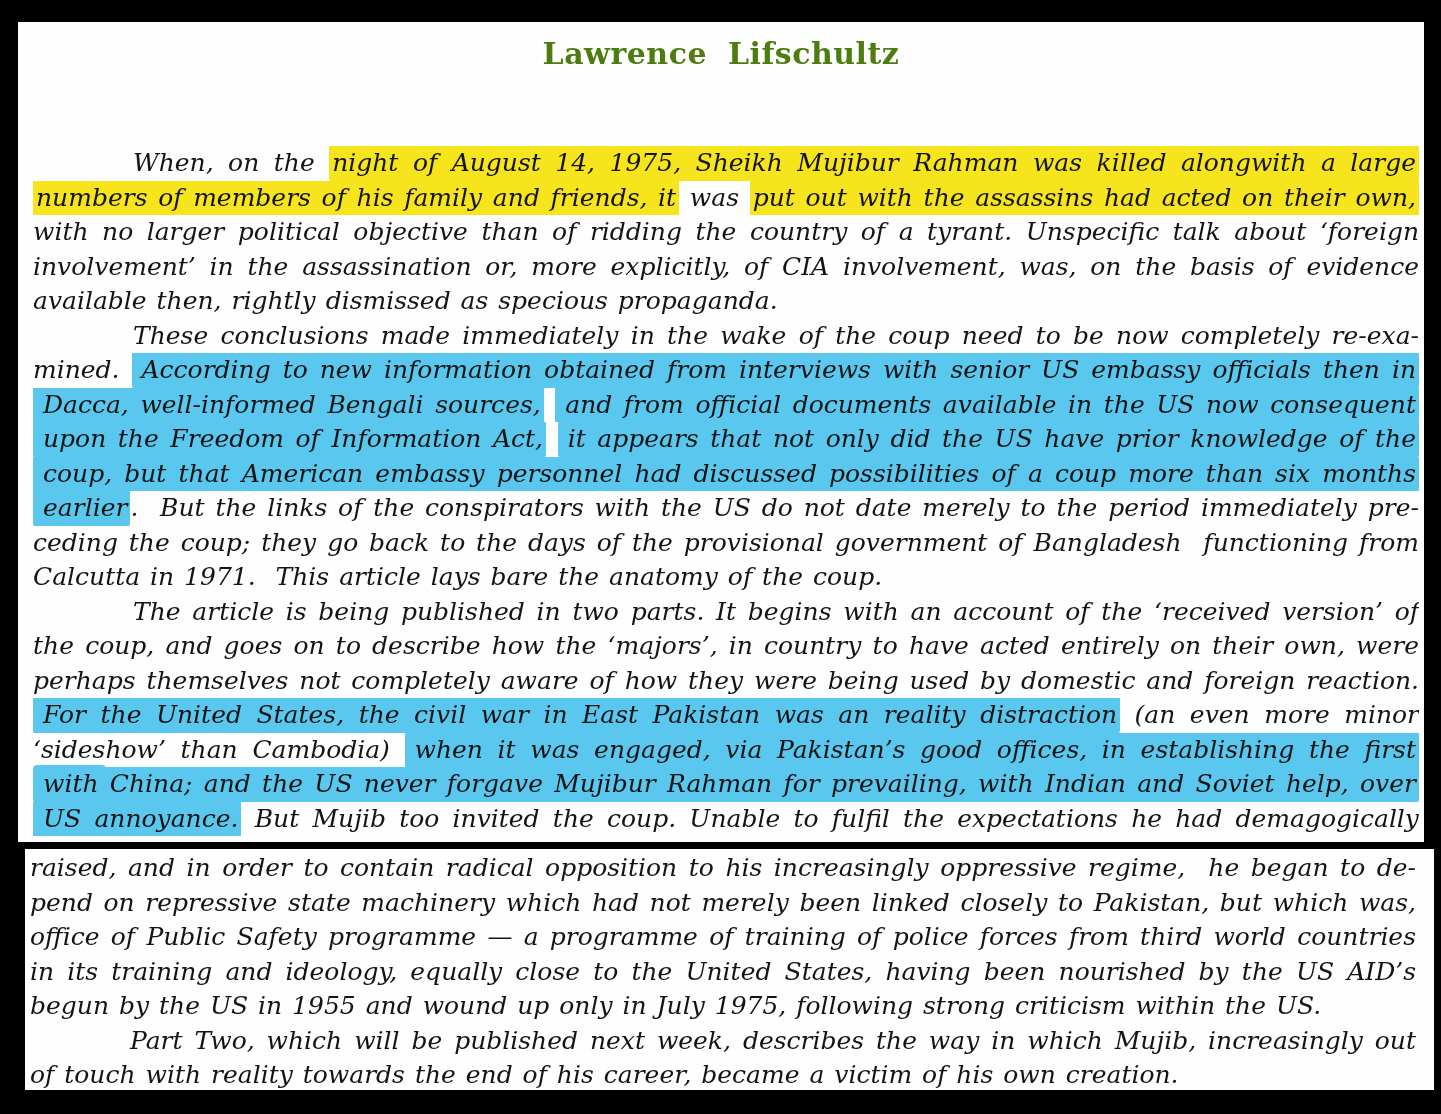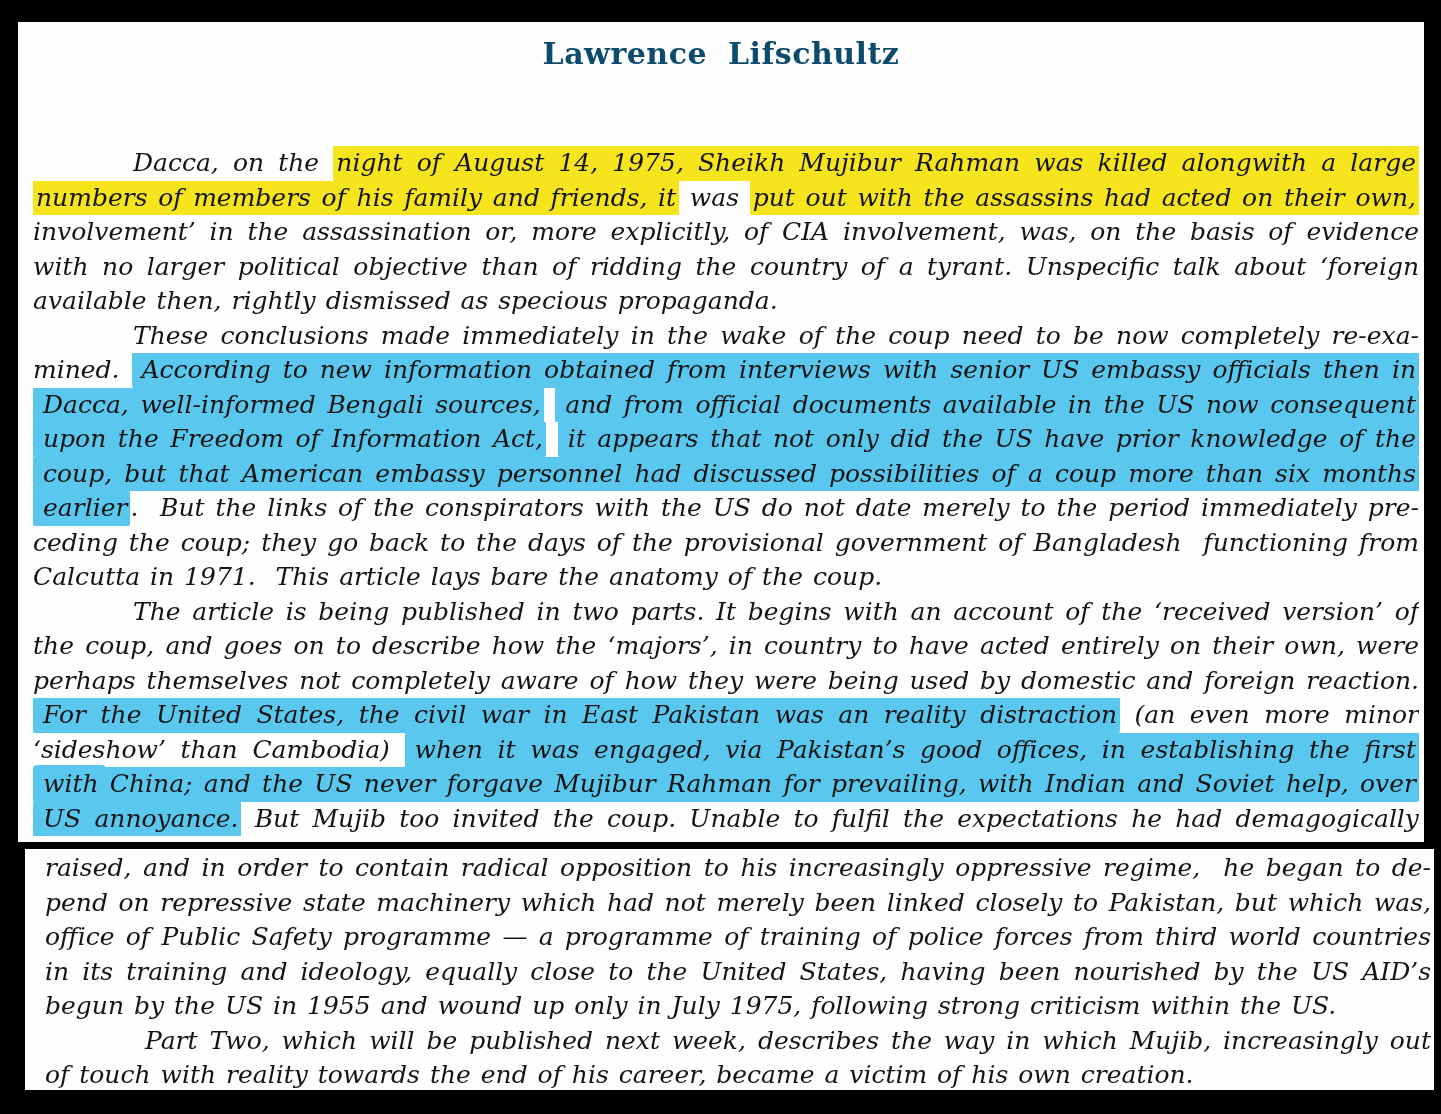--- a/index.html
+++ b/index.html
@@ -17,34 +17,34 @@
   }
   .paper-top    { left: 18px; top: 22px;  width: 1406px; height: 820px; }
   .paper-bottom { left: 25px; top: 849px; width: 1409px; height: 241px; }
   .author {
     position: absolute;
     left: 0;
     width: 100%;
     text-align: center;
     font-weight: bold;
     font-size: 30px;
-    color: #0c4a6e;
+    color: #4d7c0f;
     word-spacing: 10px;
     letter-spacing: 0.5px;
   }
   .author1 { top: 14px; }
   .author2 { top: 62px; }
   .text-col {
     position: absolute;
     font-style: italic;
     font-size: 25px;
     color: #141414;
   }
   #top-text    { left: 15px; top: 124px; width: 1386px; }
-  #bottom-text { left: 20px;  top: 2px;   width: 1386px; }
+  #bottom-text { left: 5px;  top: 2px;   width: 1386px; }
   .line {
     height: 34.5px;
     line-height: 34.5px;
     text-align: justify;
     overflow: hidden;
     word-spacing: 2px;
   }
   .line::after {
     content: "";
     display: inline-block;
@@ -68,24 +68,24 @@
     box-decoration-break: clone;
   }
 </style>
 </head>
 <body>
 
 <div class="page">
   <div class="paper paper-top">
     <div class="author author1">Lawrence Lifschultz</div>
     <div class="text-col" id="top-text">
-        <div class="line indent"><span class="seg">Dacca, on the </span><span class="seg hl-yellow">night of August 14, 1975, Sheikh Mujibur Rahman was killed alongwith a large</span></div>
+        <div class="line indent"><span class="seg">When, on the </span><span class="seg hl-yellow">night of August 14, 1975, Sheikh Mujibur Rahman was killed alongwith a large</span></div>
         <div class="line"><span class="seg hl-yellow">numbers of members of his family and friends, it</span><span class="seg"> was </span><span class="seg hl-yellow">put out with the assassins had acted on their own,</span></div>
+        <div class="line"><span class="seg">with no larger political objective than of ridding the country of a tyrant. Unspecific talk about ‘foreign</span></div>
         <div class="line"><span class="seg">involvement’ in the assassination or, more explicitly, of CIA involvement, was, on the basis of evidence</span></div>
-        <div class="line"><span class="seg">with no larger political objective than of ridding the country of a tyrant. Unspecific talk about ‘foreign</span></div>
         <div class="line last"><span class="seg">available then, rightly dismissed as specious propaganda.</span></div>
         <div class="line indent"><span class="seg">These conclusions made immediately in the wake of the coup need to be now completely re-exa-</span></div>
         <div class="line"><span class="seg">mined. </span><span class="seg hl-blue">According to new information obtained from interviews with senior US embassy officials then in</span></div>
         <div class="line"><span class="seg hl-blue">Dacca, well-informed Bengali sources,</span><span class="seg"> </span><span class="seg hl-blue">and from official documents available in the US now consequent</span></div>
         <div class="line"><span class="seg hl-blue">upon the Freedom of Information Act,</span><span class="seg"> </span><span class="seg hl-blue">it appears that not only did the US have prior knowledge of the</span></div>
         <div class="line"><span class="seg hl-blue">coup, but that American embassy personnel had discussed possibilities of a coup more than six months</span></div>
         <div class="line"><span class="seg hl-blue">earlier</span><span class="seg">.  But the links of the conspirators with the US do not date merely to the period immediately pre-</span></div>
         <div class="line"><span class="seg">ceding the coup; they go back to the days of the provisional government of Bangladesh  functioning from</span></div>
         <div class="line last"><span class="seg">Calcutta in 1971.  This article lays bare the anatomy of the coup.</span></div>
         <div class="line indent"><span class="seg">The article is being published in two parts. It begins with an account of the ‘received version’ of</span></div>

